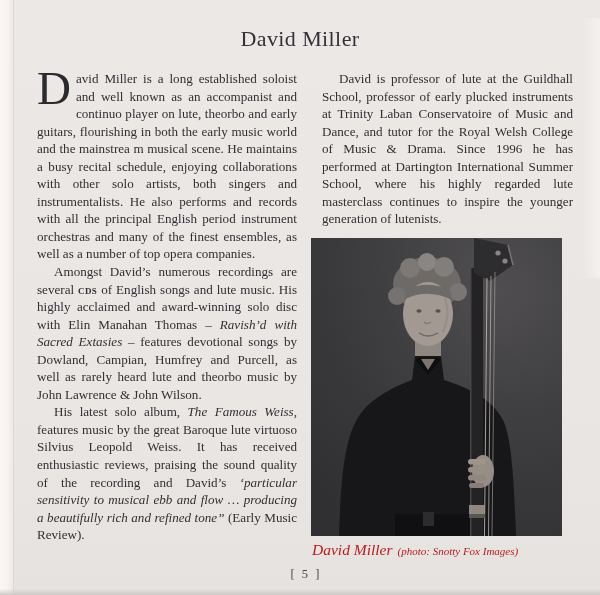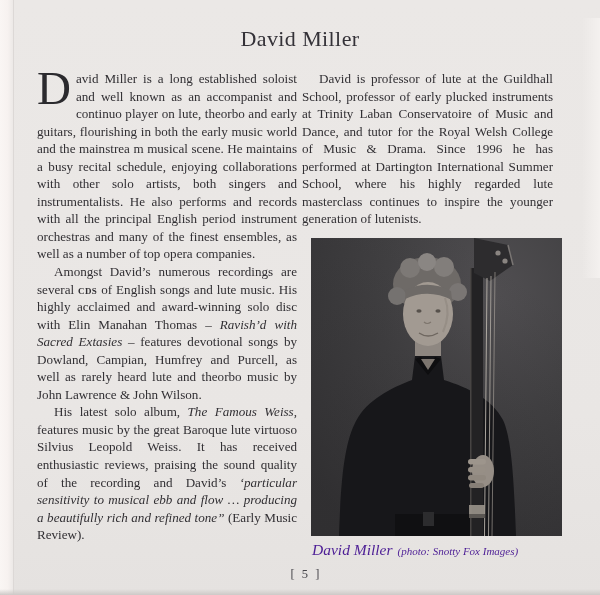--- a/index.html
+++ b/index.html
@@ -20,39 +20,39 @@
     background:linear-gradient(180deg,rgba(210,207,205,0) 0%,#cdc9c7 100%);}
 
   .title{
     position:absolute;top:26px;left:0;width:600px;margin:0;
     text-align:center;font-size:22px;font-weight:400;letter-spacing:.4px;color:#343238;
   }
 
   .col{position:absolute;top:70px;text-align:justify;}
   .col p{margin:0;font-size:13.1px;line-height:17.55px;}
   .col-left{left:37px;width:260px;}
-  .col-right{left:302px;width:251px;}
+  .col-right{left:322px;width:251px;}
   .para.indent{text-indent:17px;}
 
   .dropcap{
     float:left;font-size:47px;line-height:35px;height:35px;
     padding:1px 5px 0 0;color:#2b2a2e;
   }
 
   .seg-normal{font-style:normal;}
   .seg-italic{font-style:italic;}
   .seg-smallcaps{font-variant-caps:all-small-caps;letter-spacing:.4px;font-weight:bold;}
 
   .photo{
     position:absolute;left:311px;top:238px;width:251px;height:298px;margin:0;
     background:#3b3a3c;
   }
   .photo svg{display:block;width:251px;height:298px;}
 
-  .caption{position:absolute;left:312px;top:541px;white-space:nowrap;color:#4c1d95;}
+  .caption{position:absolute;left:312px;top:541px;white-space:nowrap;color:#b91c1c;}
   .cap-name{font-style:italic;font-size:15.5px;}
   .cap-credit{font-style:italic;font-size:11px;margin-left:5px;}
 
   .pagenum{
     position:absolute;top:567px;left:0;width:612px;text-align:center;
     font-size:12.5px;letter-spacing:2px;color:#46454a;
   }
 </style>
 </head>
 <body>

